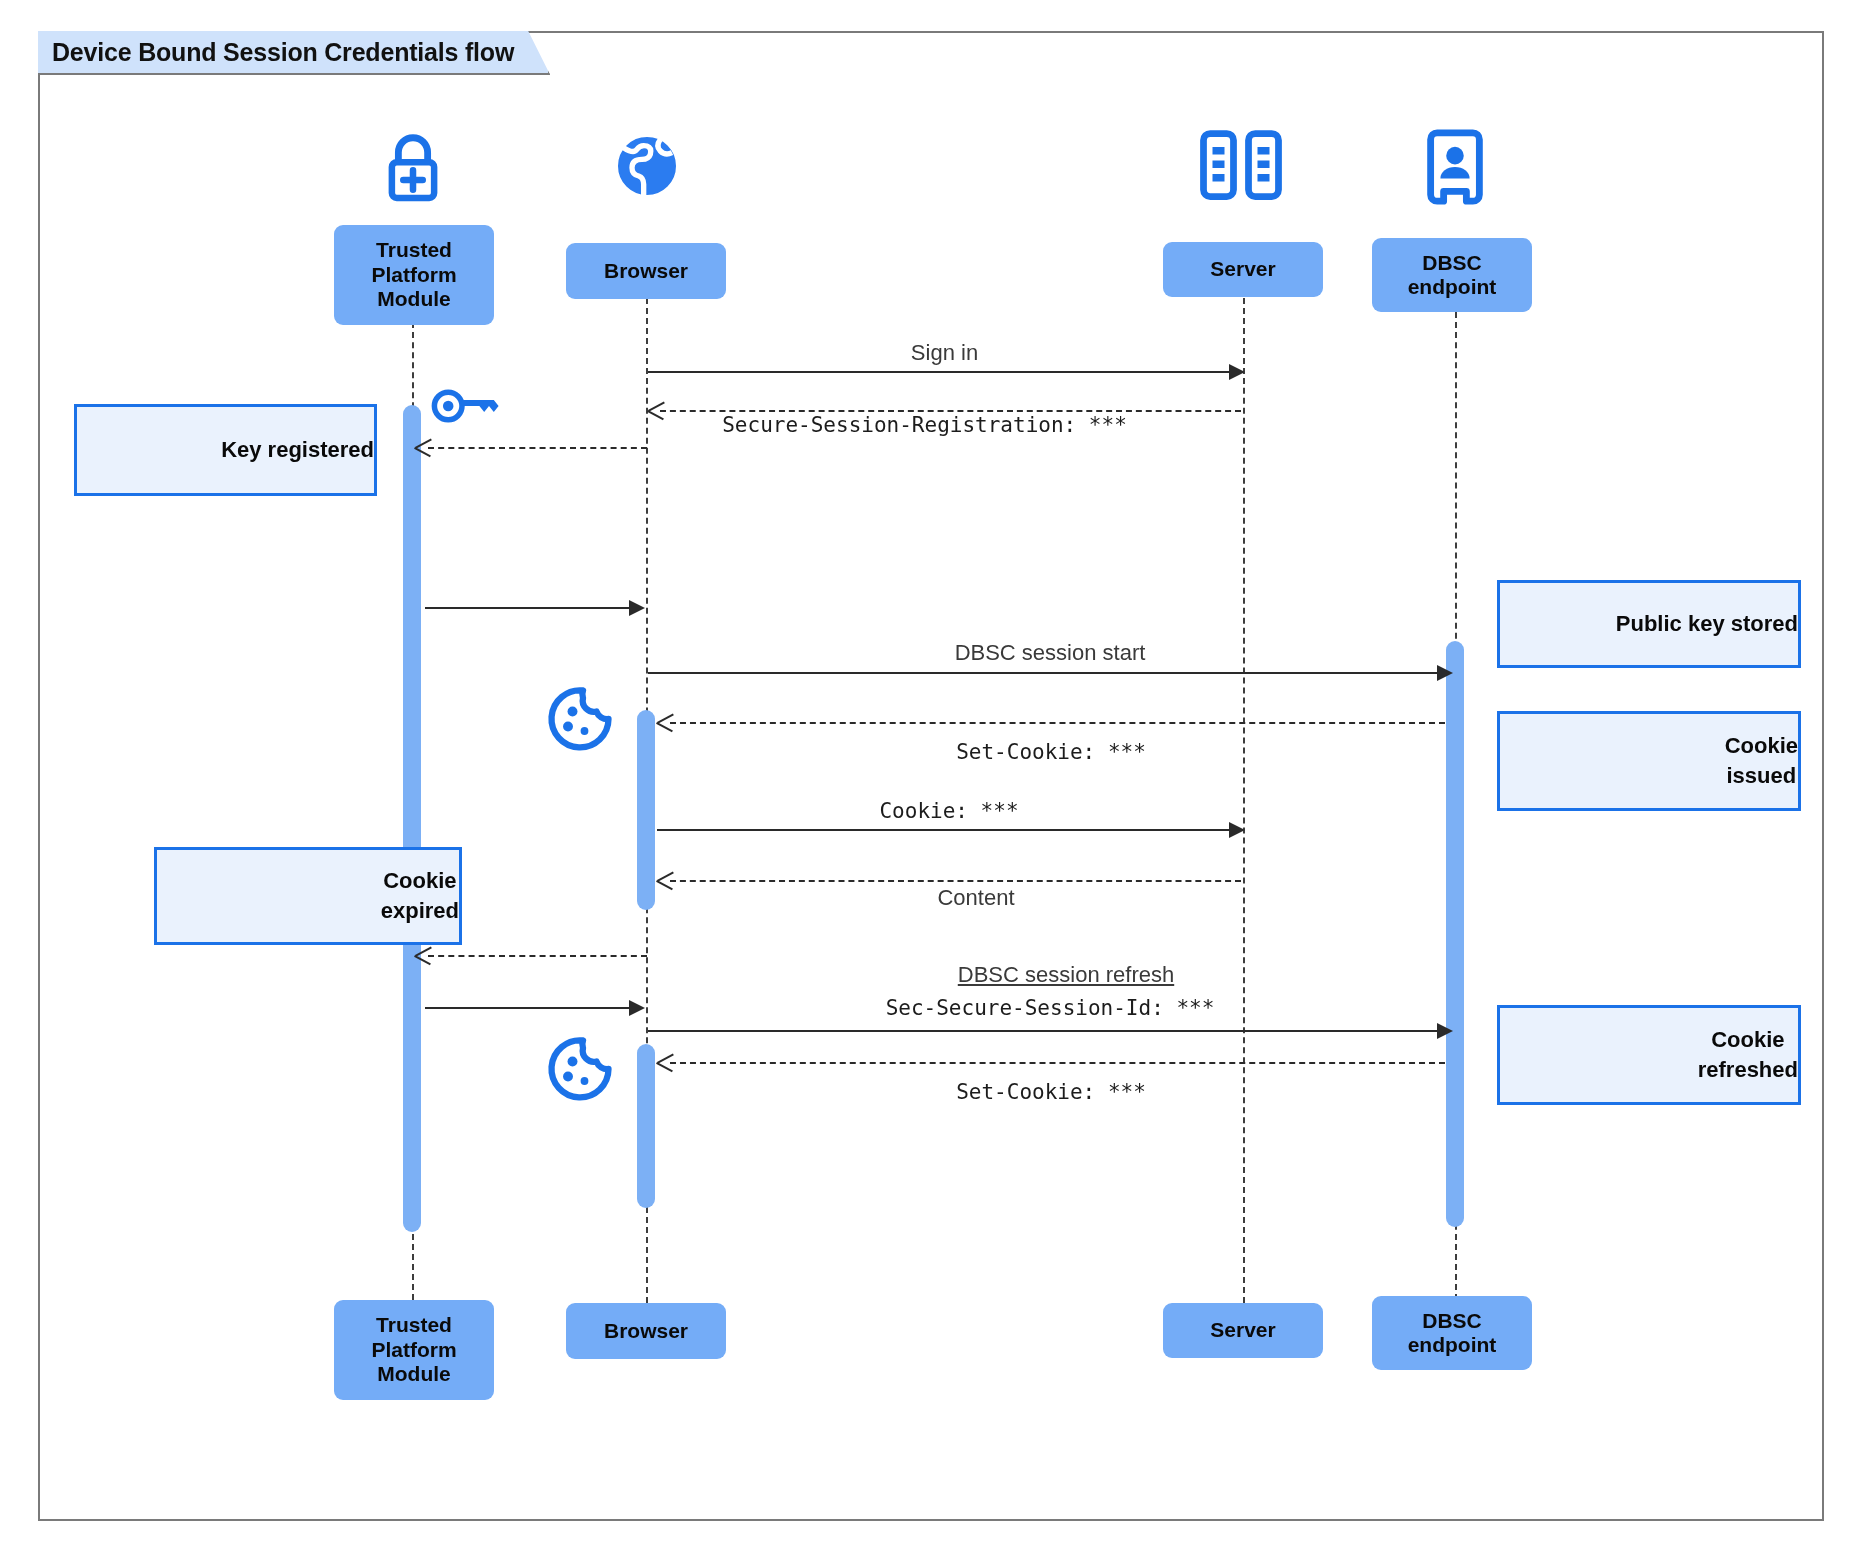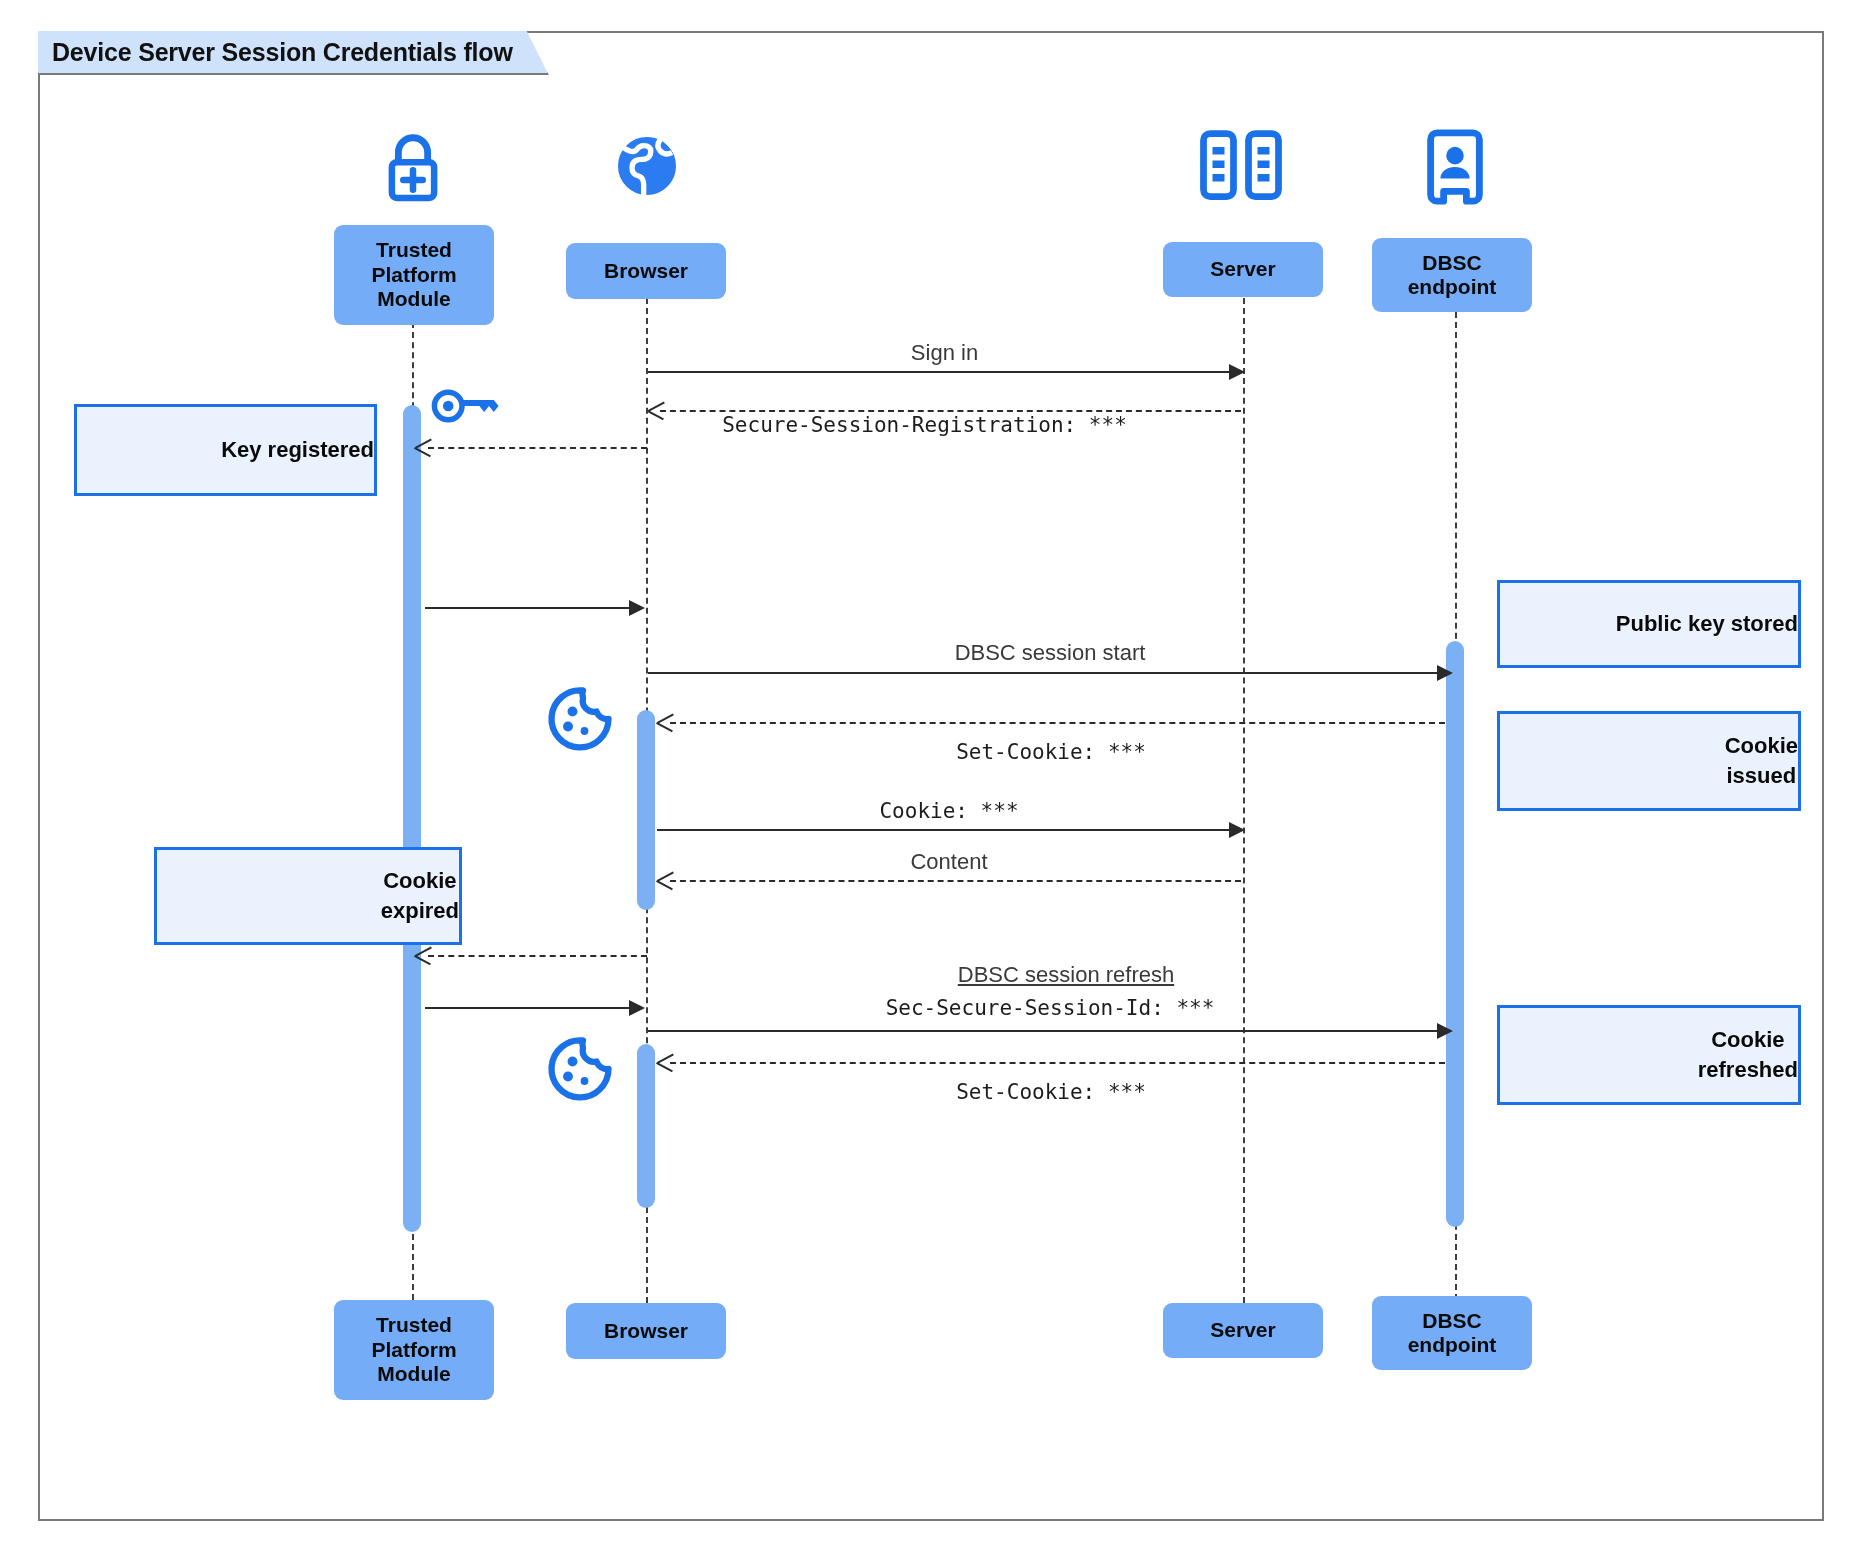--- a/index.html
+++ b/index.html
@@ -144,21 +144,21 @@
   }
   svg { display: block; }
 </style>
 </head>
 <body>
 
 <div id="stage">
 
   <div class="frame"></div>
   <div class="frame-tab">
-    <span class="frame-tab-label">Device Server Session Credentials flow</span>
+    <span class="frame-tab-label">Device Bound Session Credentials flow</span>
   </div>
 
   <div class="lifeline" style="left:412px; top:272px;  height:1028px;"></div>
   <div class="lifeline" style="left:646px; top:248px;  height:1055px;"></div>
   <div class="lifeline" style="left:1243px; top:248px; height:1055px;"></div>
   <div class="lifeline" style="left:1455px; top:272px; height:1028px;"></div>
 
   <div class="activation" style="left:403px; top:405px;  height:827px;"></div>
   <div class="activation" style="left:637px; top:710px; height:200px;"></div>
   <div class="activation" style="left:637px; top:1044px; height:164px;"></div>
@@ -280,21 +280,21 @@
 
   <div class="msg-label mono" style="left:656px; top:799px; width:586px;">Cookie: ***</div>
   <div class="msg-line" style="left:657px; top:829px; width:576px;"></div>
   <div class="arrow-head solid-right" style="left:1229px; top:822px;"></div>
 
   <div class="note" style="left:154px; top:847px; width:308px; height:98px;">
     <span style="white-space:pre-line;">Cookie
 expired</span>
   </div>
 
-  <div class="msg-label" style="left:656px; top:849px; width:586px;">Content</div>
+  <div class="msg-label" style="left:656px; top:885px; width:586px;padding-left:27px;">Content</div>
   <div class="msg-line dashed" style="left:670px; top:880px; width:571px;"></div>
   <div class="arrow-open-left" style="position:absolute; left:657px; top:880px;">
     <i style="transform: rotate(-28deg);"></i>
     <i style="transform: rotate(28deg);"></i>
   </div>
 
   <div class="msg-line dashed" style="left:428px; top:955px; width:219px;"></div>
   <div class="arrow-open-left" style="position:absolute; left:415px; top:955px;">
     <i style="transform: rotate(-28deg);"></i>
     <i style="transform: rotate(28deg);"></i>

